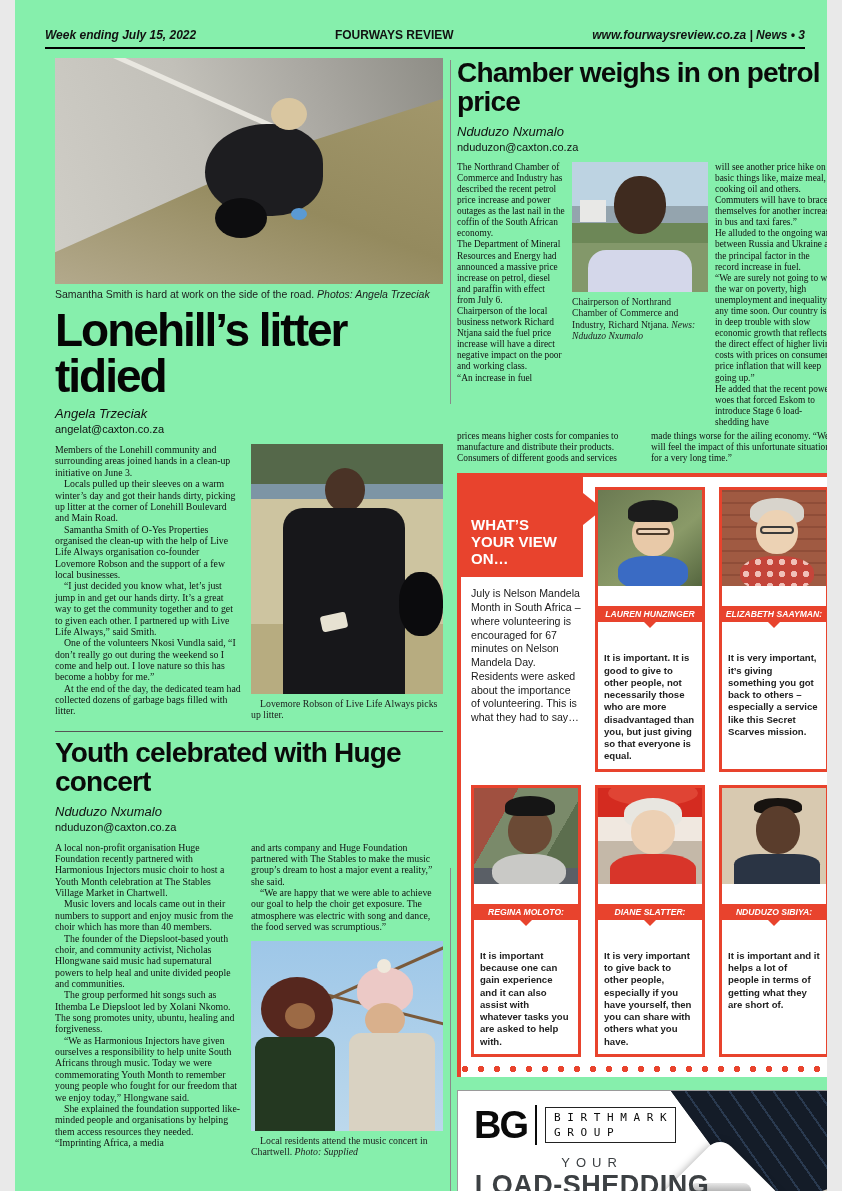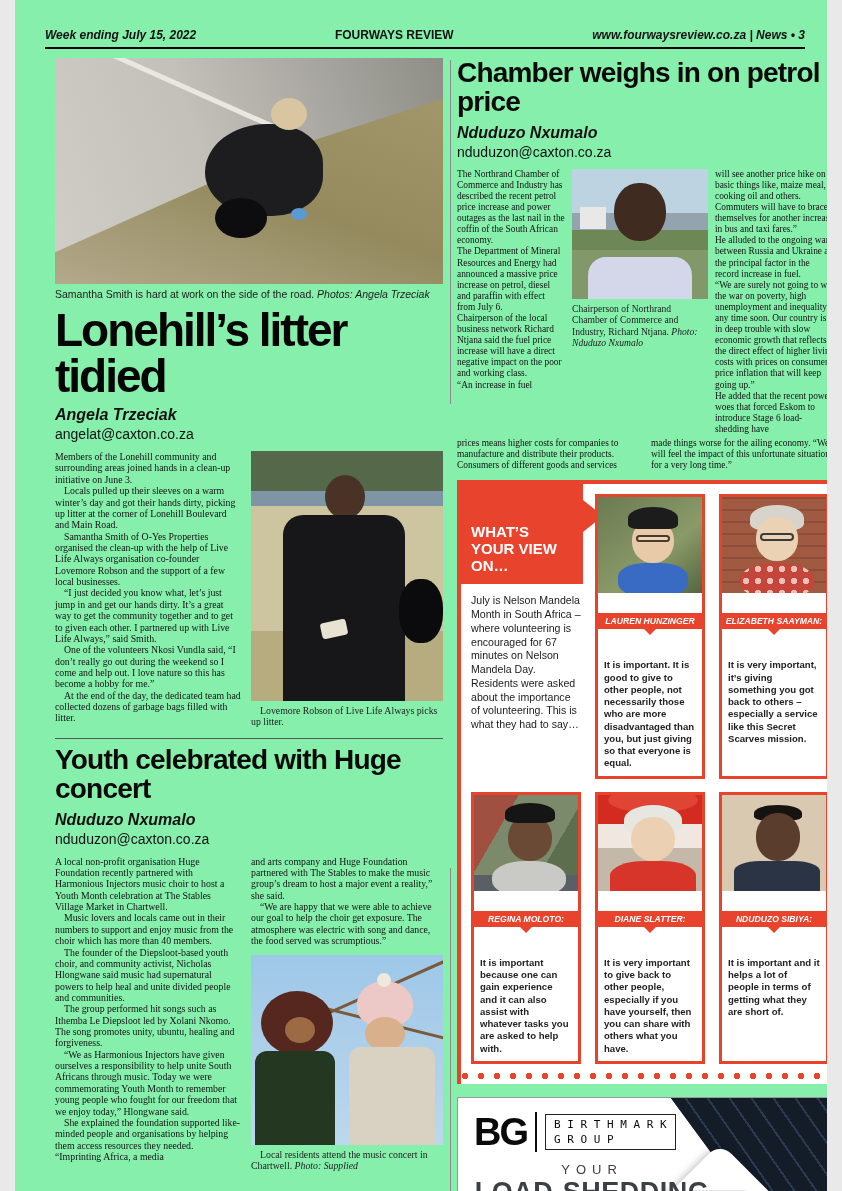--- a/index.html
+++ b/index.html
@@ -21,22 +21,22 @@
   .content { position:absolute; top:58px; left:40px; width:780px; bottom:10px; display:flex; gap:14px; }
   .vrule-top, .vrule-bot { position:absolute; left:395px; border-left:1px solid #8a8a8a; }
   .vrule-top { top:2px; height:344px; }
   .vrule-bot { top:810px; height:350px; }
   .col-l { width:388px; }
   .col-r { width:378px; }
   
   .caption { font-size:10.5px; line-height:1.25; color:#1c1c1c; margin-top:4px; }
   .caption i { font-style:italic; }
   .byline { margin:7px 0 9px 0; }
-  .byline b { display:block; font-size:16px; font-style:italic; font-weight:bold; }
-  .byline span { display:block; font-size:14px; margin-top:2px; }
+  .byline b { display:block; font-size:13px; font-style:italic; font-weight:normal; }
+  .byline span { display:block; font-size:11px; margin-top:2px; }
   .serif p { font-family:"Liberation Serif", serif; line-height:1.16; text-align:left; }
   .col-l .serif p { font-size:9.8px; }
   .serif p { text-indent:9px; }
   .serif p.noind { text-indent:0; }
   h1.head-xl {
     font-size:46px; font-weight:bold; letter-spacing:-2px; color:#050505;
     margin:6px 0 0 0; line-height:1.0;
   }
   h2.head-md {
     font-size:28px; font-weight:bold; letter-spacing:-0.8px; color:#0a0a0a; line-height:1.05;
@@ -279,21 +279,21 @@
           <p>The Department of Mineral Resources and Energy had announced a massive price increase on petrol, diesel and paraffin with effect from July 6.</p>
           <p>Chairperson of the local business network Richard Ntjana said the fuel price increase will have a direct negative impact on the poor and working class.</p>
           <p>“An increase in fuel</p>
         </div>
         <div class="pm">
           <div class="photo ph-ntjana">
             <div class="bld"></div>
             <div class="head"></div>
             <div class="shirt"></div>
           </div>
-          <p class="caption"><span>Chairperson of Northrand Chamber of Commerce and Industry, Richard Ntjana. </span><i>Photo: Nduduzo Nxumalo</i></p>
+          <p class="caption"><span>Chairperson of Northrand Chamber of Commerce and Industry, Richard Ntjana. </span><i>News: Nduduzo Nxumalo</i></p>
         </div>
         <div class="pr">
           <p class="noind">will see another price hike on basic things like, maize meal, cooking oil and others. Commuters will have to brace themselves for another increase in bus and taxi fares.”</p>
           <p>He alluded to the ongoing war between Russia and Ukraine as the principal factor in the record increase in fuel.</p>
           <p>“We are surely not going to win the war on poverty, high unemployment and inequality any time soon. Our country is in deep trouble with slow economic growth that reflects the direct effect of higher living costs with prices on consumer price inflation that will keep going up.”</p>
           <p>He added that the recent power woes that forced Eskom to introduce Stage 6 load-shedding have</p>
         </div>
       </div>
       <div class="petrol-bottom">
         <span>prices means higher costs for companies to manufacture and distribute their products. Consumers of different goods and services</span>

